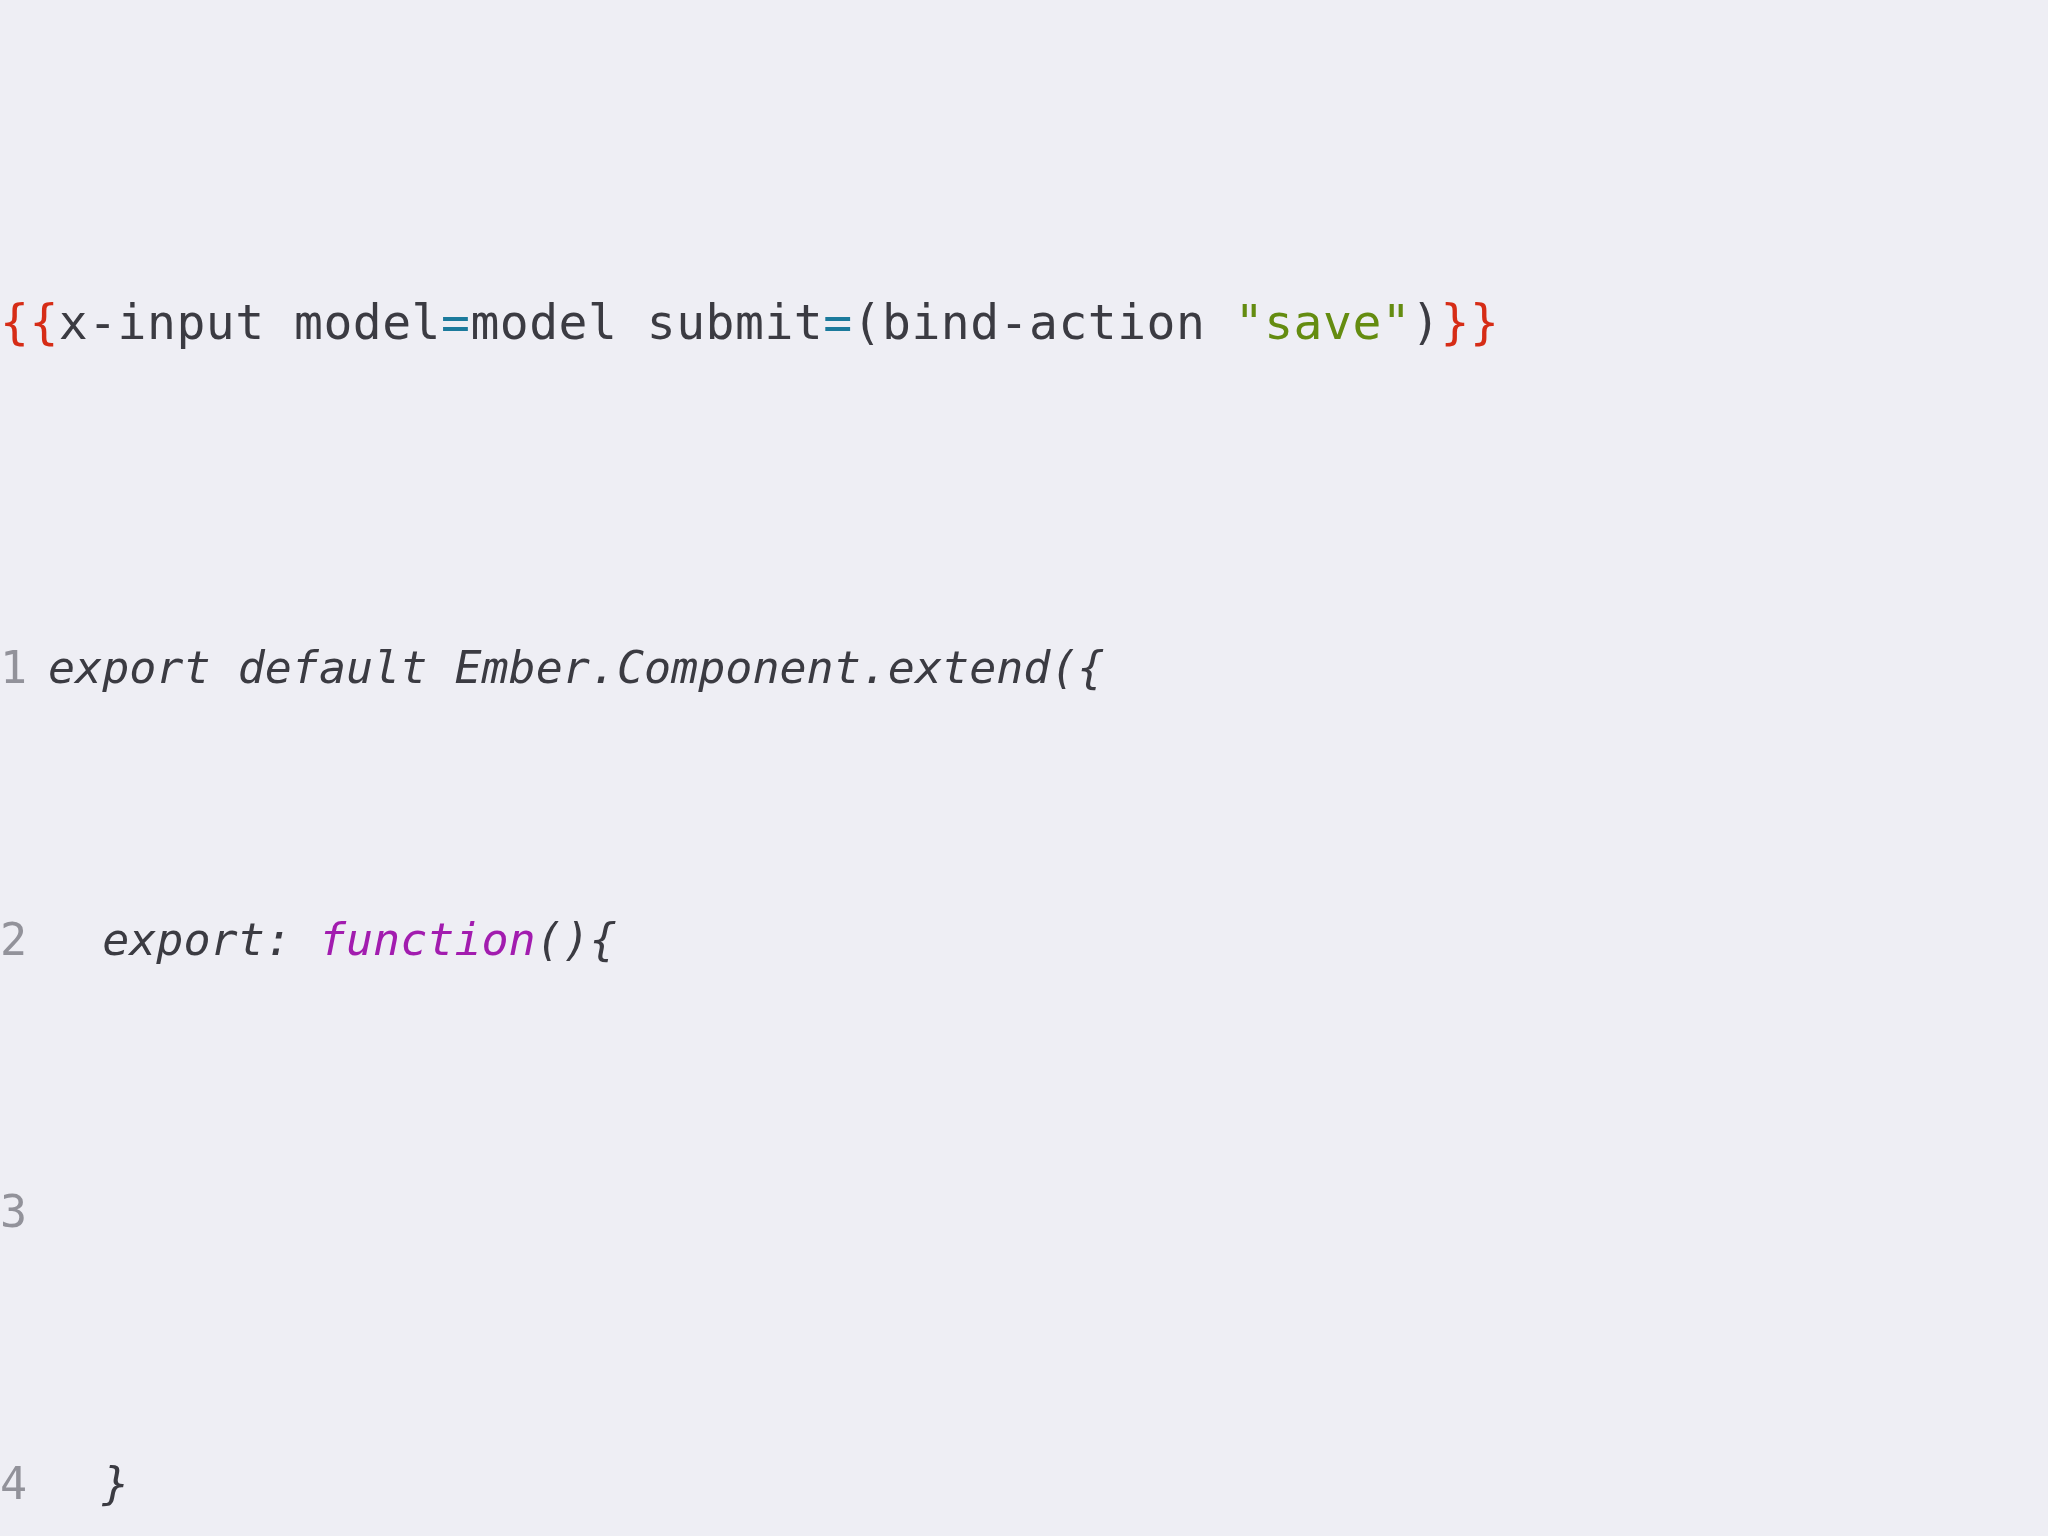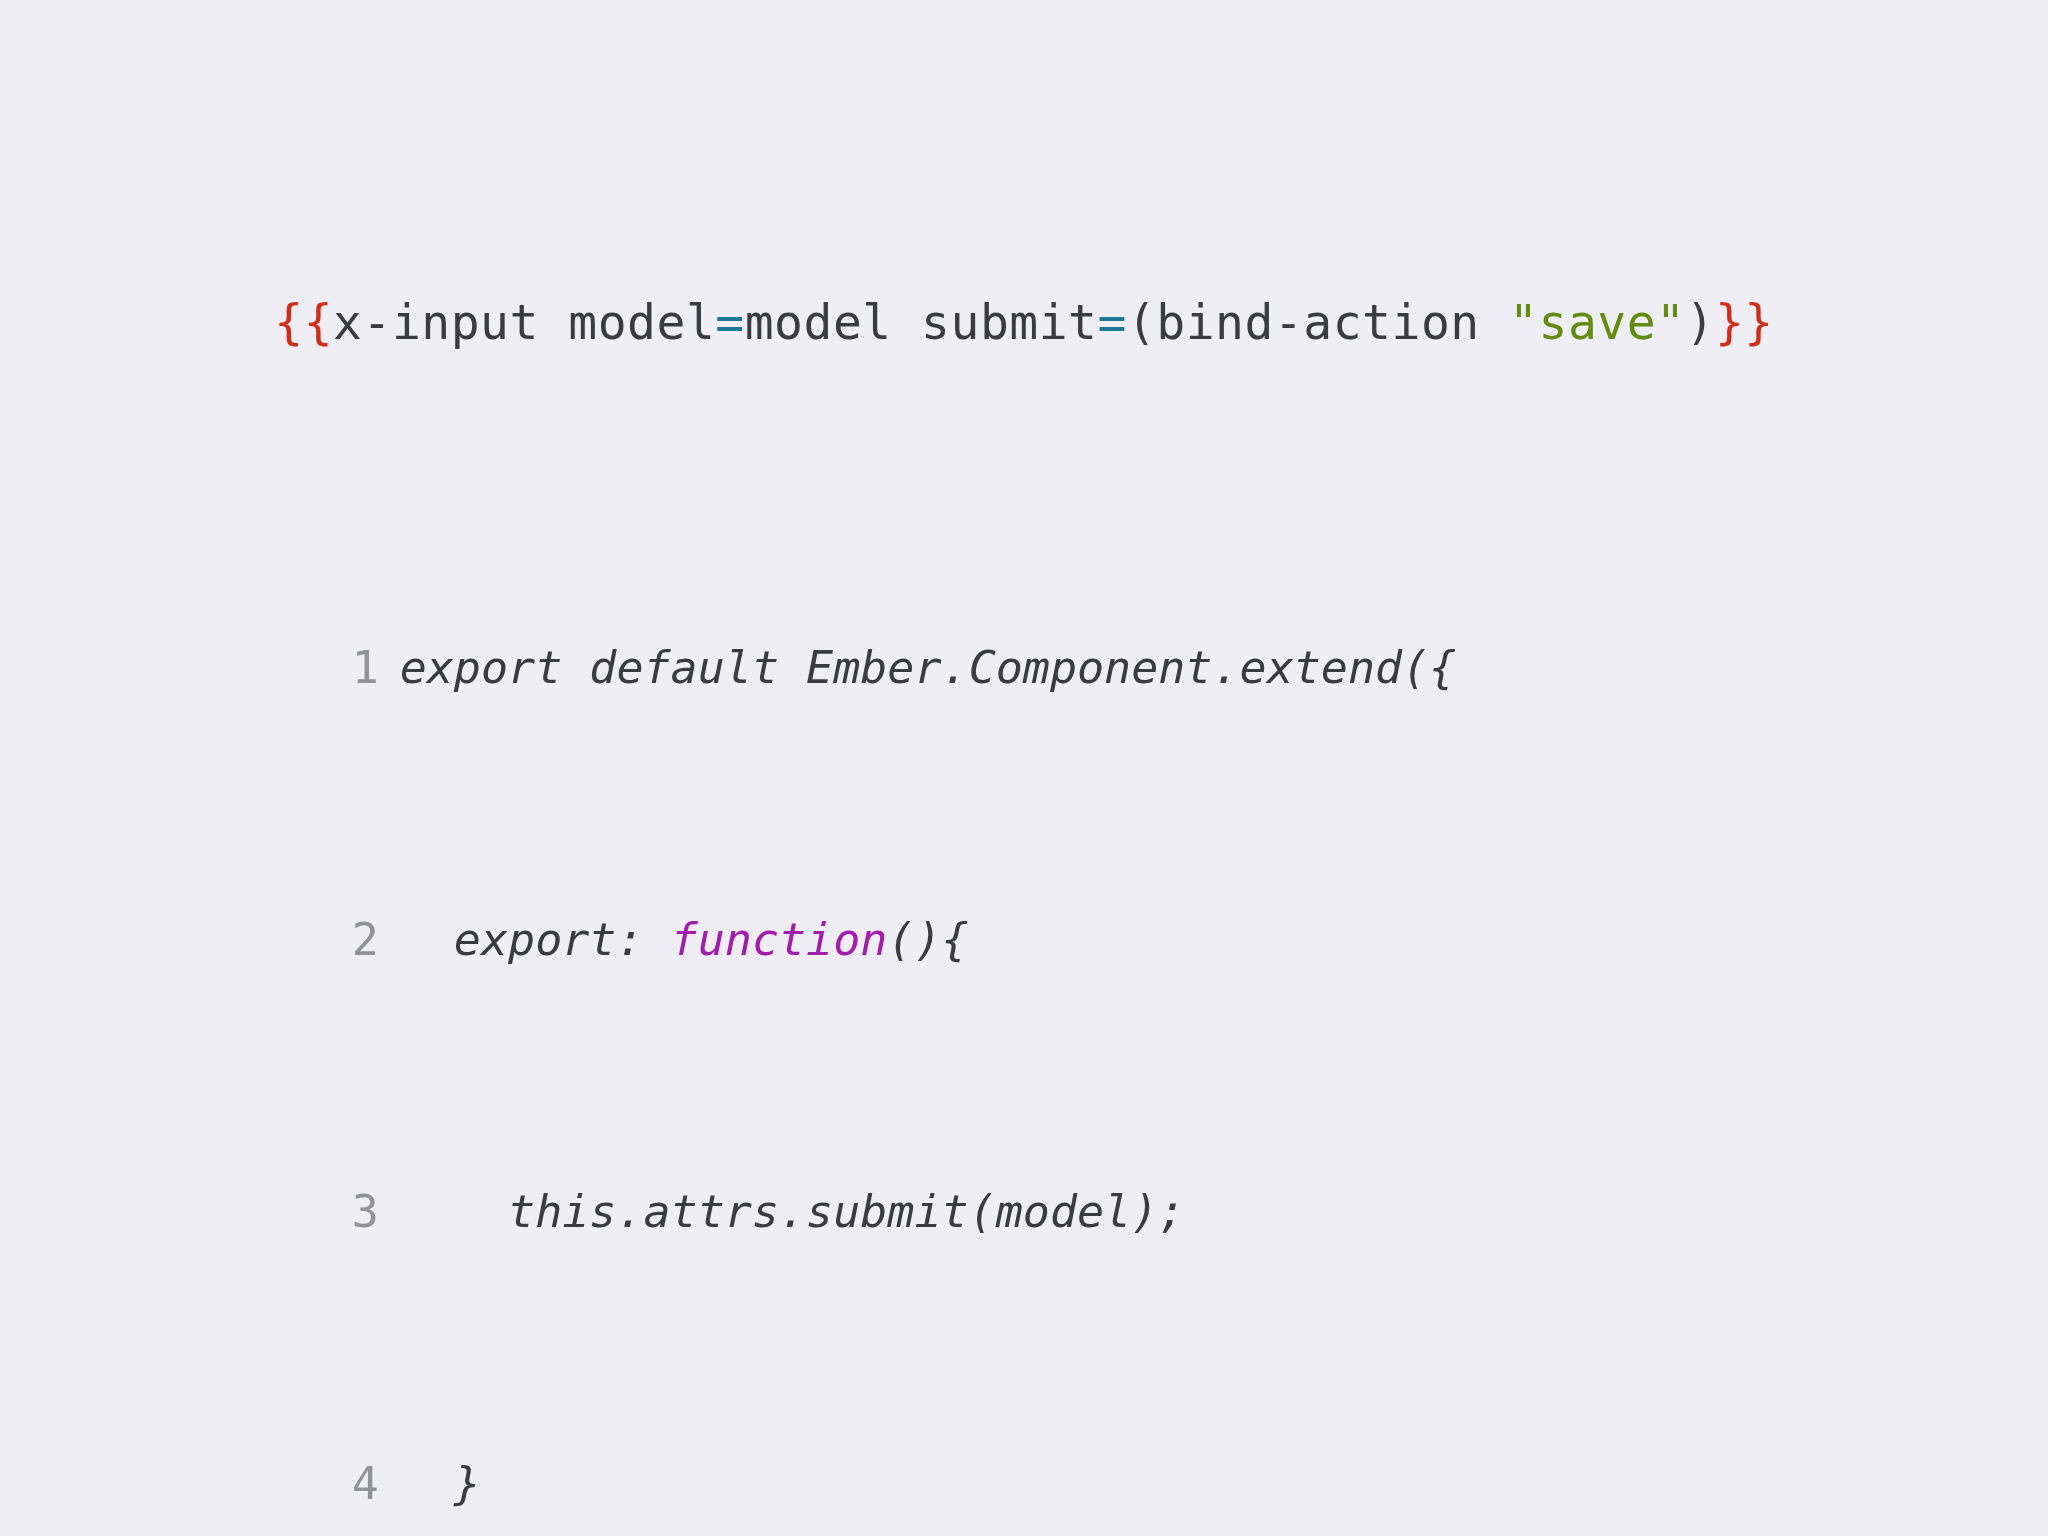--- a/index.html
+++ b/index.html
@@ -14,21 +14,20 @@
     overflow: hidden;
   }
 
   .slide {
     position: relative;
     width: 2048px;
     height: 1536px;
     background: #eeeef4;
     display: flex;
     flex-direction: column;
-    align-items: center;
   }
 
   
   .hbs-line {
     margin-top: 298px;
     font-family: "DejaVu Sans Mono", "Liberation Mono", monospace;
     font-size: 48px;
     line-height: 1.0;
     letter-spacing: 0.5px;
     white-space: pre;
@@ -72,21 +71,21 @@
 <div class="slide">
 
   <div class="hbs-line"><span class="tok-brace">{{</span><span class="tok-plain">x-input</span><span class="tok-plain"> </span><span class="tok-plain">model</span><span class="tok-eq">=</span><span class="tok-plain">model</span><span class="tok-plain"> </span><span class="tok-plain">submit</span><span class="tok-eq">=</span><span class="tok-plain">(bind-action </span><span class="tok-string">"save"</span><span class="tok-plain">)</span><span class="tok-brace">}}</span></div>
 
   <div class="code-block">
 
     <div class="code-row"><span class="ln">1</span><span class="code-text">export default Ember.Component.extend({</span></div>
 
     <div class="code-row"><span class="ln">2</span><span class="code-text"><span>  export: </span><span class="tok-kw">function</span><span>(){</span></span></div>
 
-    <div class="code-row"><span class="ln">3</span><span class="code-text">    this.attrs.submit(model);</span></div>
+    <div class="code-row"><span class="ln">3</span></div>
 
     <div class="code-row"><span class="ln">4</span><span class="code-text">  }</span></div>
 
     
 
   </div>
 
 </div>
 
 </body></html>

